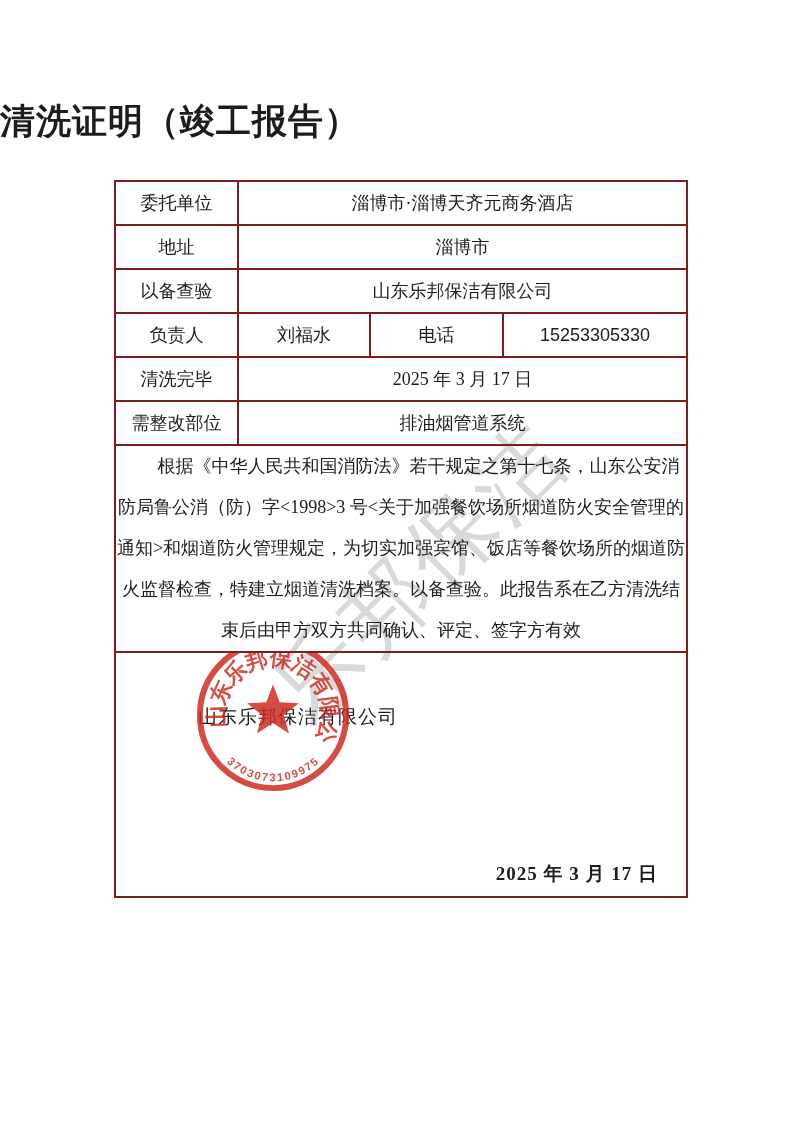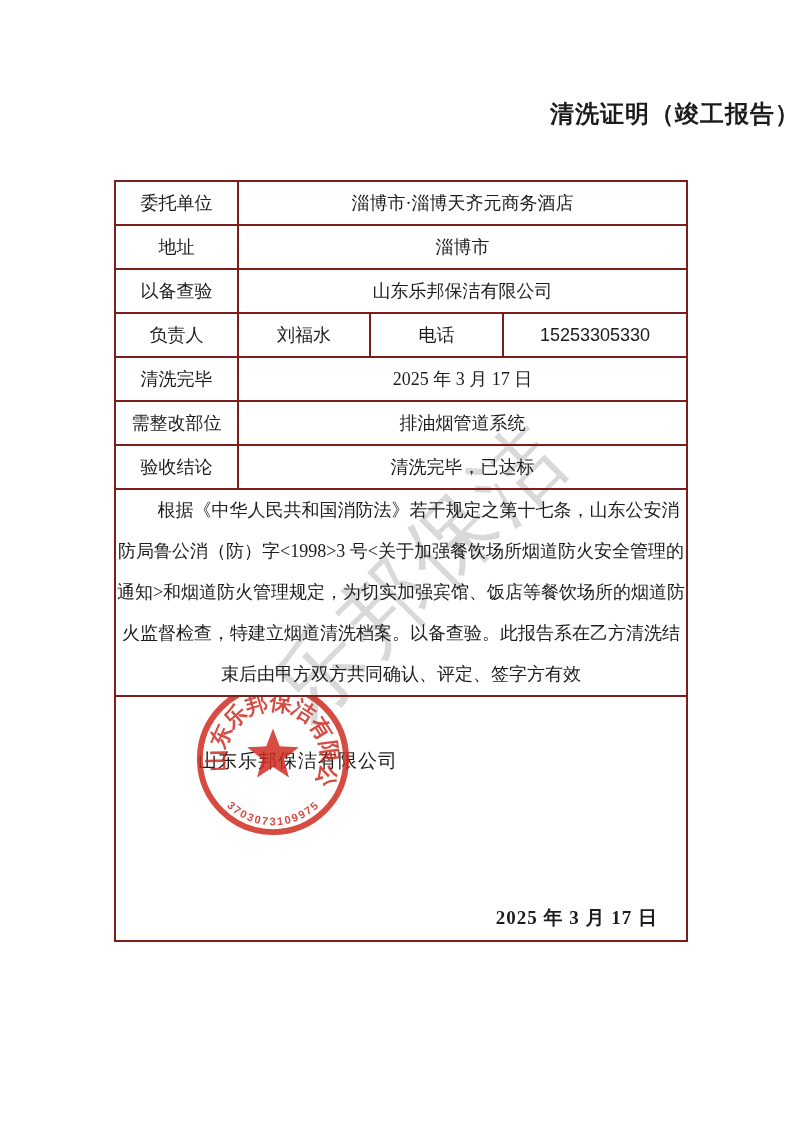--- a/index.html
+++ b/index.html
@@ -7,22 +7,22 @@
     position:relative; width:800px; height:1131px; background:#ffffff;
     font-family:"Liberation Serif","DejaVu Serif",serif; color:#1c1c1c; overflow:hidden;
   }
   .watermark {
     position:absolute; left:120px; top:512px; width:600px; text-align:center;
     transform:rotate(-45deg); transform-origin:center;
     font-size:88px; letter-spacing:6px; color:#d9d9d9; z-index:0;
     user-select:none; white-space:nowrap;
   }
   .title {
-    position:absolute; top:98px; left:0; width:100%; text-align:right;
-    font-size:24px; font-weight:bold; letter-spacing:1px; z-index:1;
+    position:absolute; top:98px; left:0; width:100%; text-align:left;
+    font-size:35px; font-weight:bold; letter-spacing:1px; z-index:1;
   }
   table.cert {
     position:absolute; left:114px; top:180px; width:572px;
     border-collapse:collapse; table-layout:fixed; z-index:1;
   }
   table.cert td {
     border:2px solid #7f1d1d; text-align:center; vertical-align:middle;
     font-size:18px; padding:0; overflow:hidden;
   }
   tr.r td { height:42px; }
@@ -85,24 +85,20 @@
         <td class="num">15253305330</td>
       </tr>
       <tr class="r">
         <td>清洗完毕</td>
         <td colspan="3">2025 年 3 月 17 日</td>
       </tr>
       <tr class="r">
         <td>需整改部位</td>
         <td colspan="3">排油烟管道系统</td>
       </tr>
-      <tr class="r">
-        <td>验收结论</td>
-        <td colspan="3">清洗完毕，已达标</td>
-      </tr>
       <tr>
         <td colspan="4" class="notes-cell">
           <div class="notes">根据《中华人民共和国消防法》若干规定之第十七条，山东公安消防局鲁公消（防）字&lt;1998&gt;3 号&lt;关于加强餐饮场所烟道防火安全管理的通知&gt;和烟道防火管理规定，为切实加强宾馆、饭店等餐饮场所的烟道防火监督检查，特建立烟道清洗档案。以备查验。此报告系在乙方清洗结束后由甲方双方共同确认、评定、签字方有效</div>
         </td>
       </tr>
       <tr>
         <td colspan="4" class="sign-cell">
           <div class="sign-wrap">
             <div class="company-name">山东乐邦保洁有限公司</div>
             <div class="sign-date">2025 年 3 月 17 日</div>

